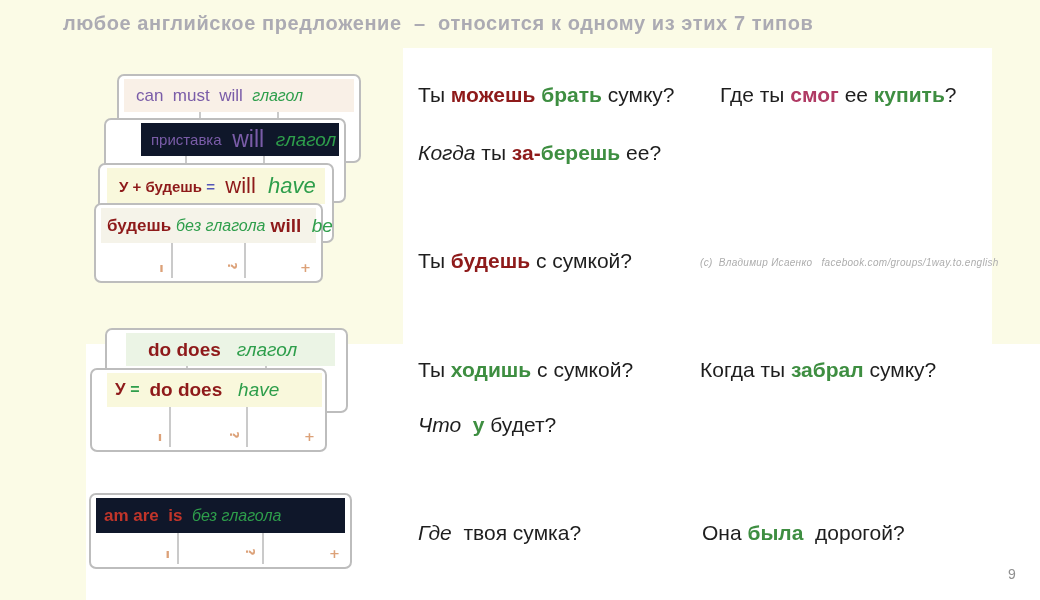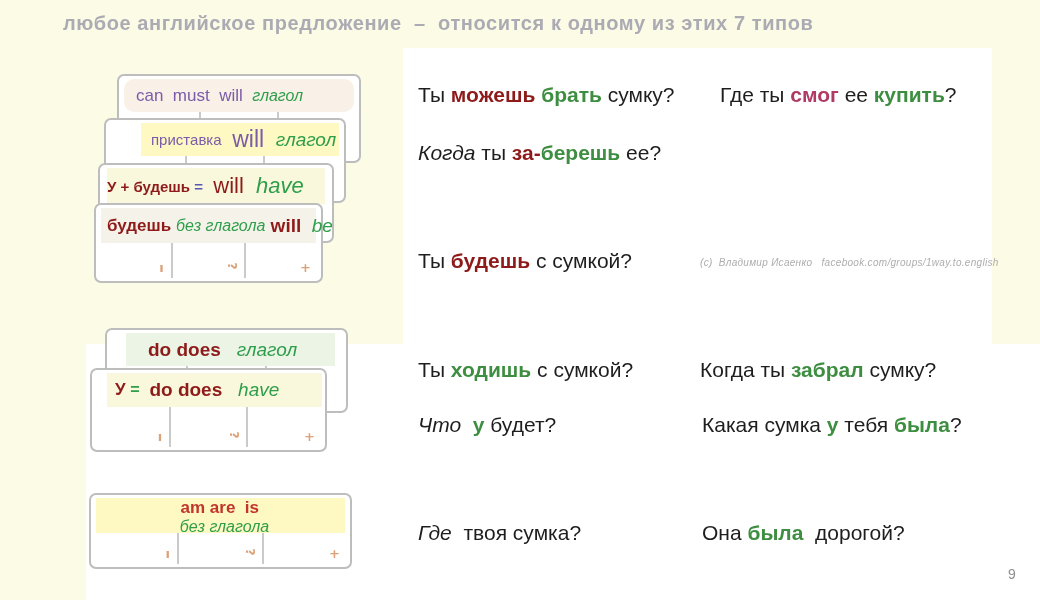--- a/index.html
+++ b/index.html
@@ -19,23 +19,23 @@
           display:flex; flex-direction:column; padding:3px; }
   #card1{ left:117px; top:74px;  width:244px; height:89px; z-index:1; }
   #card2{ left:104px; top:118px; width:242px; height:85px; z-index:2; }
   #card3{ left:98px;  top:163px; width:236px; height:80px; z-index:3; }
   #card4{ left:94px;  top:203px; width:229px; height:80px; z-index:4; }
   #card5{ left:105px; top:328px; width:243px; height:85px; z-index:1; }
   #card6{ left:90px;  top:368px; width:237px; height:84px; z-index:2; }
   #card7{ left:89px;  top:493px; width:263px; height:76px; z-index:1; }
 
   .strip { height:33px; display:flex; align-items:center; white-space:pre; }
-  #card1 .strip{ margin:0 2px;  padding-left:12px;border-radius:10px; }
+  #card1 .strip{ margin:0 2px;  padding-left:12px; }
   #card2 .strip{ margin-left:32px; margin-right:2px; padding-left:10px; }
-  #card3 .strip{ margin:0 4px;  padding-left:0; height:36px; }
+  #card3 .strip{ margin:0 4px;  padding-left:12px; height:36px; }
   #card4 .strip{ margin:0 2px;  padding-left:6px;  height:35px; }
   #card5 .strip{ margin-left:16px; margin-right:8px; padding-left:22px; }
   #card6 .strip{ margin-left:12px; padding-left:8px; height:34px; }
   #card7 .strip{ margin:0 2px;  padding-left:8px;  height:35px; }
 
   .cells { flex:1; display:flex; }
   .cell  { flex:1; position:relative; }
   .cell + .cell { border-left:2px solid #CACACA; }
   .sym { position:absolute; right:7px; bottom:3px; color:#DCA178; font-size:13px;
          font-weight:700; font-family:"DejaVu Sans", sans-serif; }
@@ -89,21 +89,21 @@
   <div class="card" id="card1">
     <div class="strip" style="background: rgb(249, 240, 231);"><span class="seg-purple">can  must  will  </span><span class="seg-greenIt">глагол</span></div>
     <div class="cells">
       <div class="cell"></div>
       <div class="cell"></div>
       <div class="cell"></div>
     </div>
   </div>
 
   <div class="card" id="card2">
-    <div class="strip" style="background: #fef9c3;"><span class="seg-purpleSm">приставка </span><span class="seg-purpleBig"> will </span><span class="seg-greenItMd"> глагол</span></div>
+    <div class="strip" style="background: #0f172a;"><span class="seg-purpleSm">приставка </span><span class="seg-purpleBig"> will </span><span class="seg-greenItMd"> глагол</span></div>
     <div class="cells">
       <div class="cell"></div>
       <div class="cell"></div>
       <div class="cell"></div>
     </div>
   </div>
 
   <div class="card" id="card3">
     <div class="strip" style="background: rgb(249, 248, 220);"><span class="seg-maroonSm">У + будешь </span><span class="seg-eqBlue">= </span><span class="seg-maroonBig"> will </span><span class="seg-greenItBig"> have</span></div>
     <div class="cells">
@@ -146,41 +146,40 @@
       <div class="cell">
           <span class="sym sym-rot">?</span>
         </div>
       <div class="cell">
           <span class="sym">+</span>
         </div>
     </div>
   </div>
 
   <div class="card" id="card7">
-    <div class="strip" style="background: #fef9c3; flex-direction: column;"><span class="seg-red">am are  is  </span><span class="seg-greenIt">без глагола</span></div>
+    <div class="strip" style="background: #0f172a;"><span class="seg-red">am are  is  </span><span class="seg-greenIt">без глагола</span></div>
     <div class="cells">
       <div class="cell">
           <span class="sym">ı</span>
         </div>
       <div class="cell">
           <span class="sym sym-rot">?</span>
         </div>
       <div class="cell">
           <span class="sym">+</span>
         </div>
     </div>
   </div>
 
   <div class="row" id="r1l"><span class="seg-plain">Ты </span><span class="seg-mB">можешь</span><span class="seg-plain"> </span><span class="seg-gB">брать</span><span class="seg-plain"> сумку?</span></div>
   <div class="row" id="r1r"><span class="seg-plain">Где ты </span><span class="seg-cB">смог</span><span class="seg-plain"> ее </span><span class="seg-gB">купить</span><span class="seg-plain">?</span></div>
   <div class="row" id="r2"><span class="seg-it">Когда</span><span class="seg-plain"> ты </span><span class="seg-mB">за-</span><span class="seg-gB">берешь</span><span class="seg-plain"> ее?</span></div>
   <div class="row" id="r4"><span class="seg-plain">Ты </span><span class="seg-mB">будешь</span><span class="seg-plain"> с сумкой?</span></div>
   <div class="row" id="r5l"><span class="seg-plain">Ты </span><span class="seg-gB">ходишь</span><span class="seg-plain"> с сумкой?</span></div>
   <div class="row" id="r5r"><span class="seg-plain">Когда ты </span><span class="seg-gB">забрал</span><span class="seg-plain"> сумку?</span></div>
   <div class="row" id="r6l"><span class="seg-it">Что</span><span class="seg-plain">  </span><span class="seg-gB">у</span><span class="seg-plain"> будет?</span></div>
-  <div class="row" id="r6r"><span class="seg-plain">Какая сумка </span><span class="seg-gB">у</span><span class="seg-plain"> тебя </span><span class="seg-gB">была</span><span class="seg-plain">?</span></div>
   <div class="row" id="r7l"><span class="seg-it">Где</span><span class="seg-plain">  твоя сумка?</span></div>
   <div class="row" id="r7r"><span class="seg-plain">Она </span><span class="seg-gB">была</span><span class="seg-plain">  дорогой?</span></div>
 
   <div id="attrib">(c)  Владимир Исаенко   facebook.com/groups/1way.to.english</div>
   <div id="pagenum">9</div>
 
 </div>
 
 </body></html>

